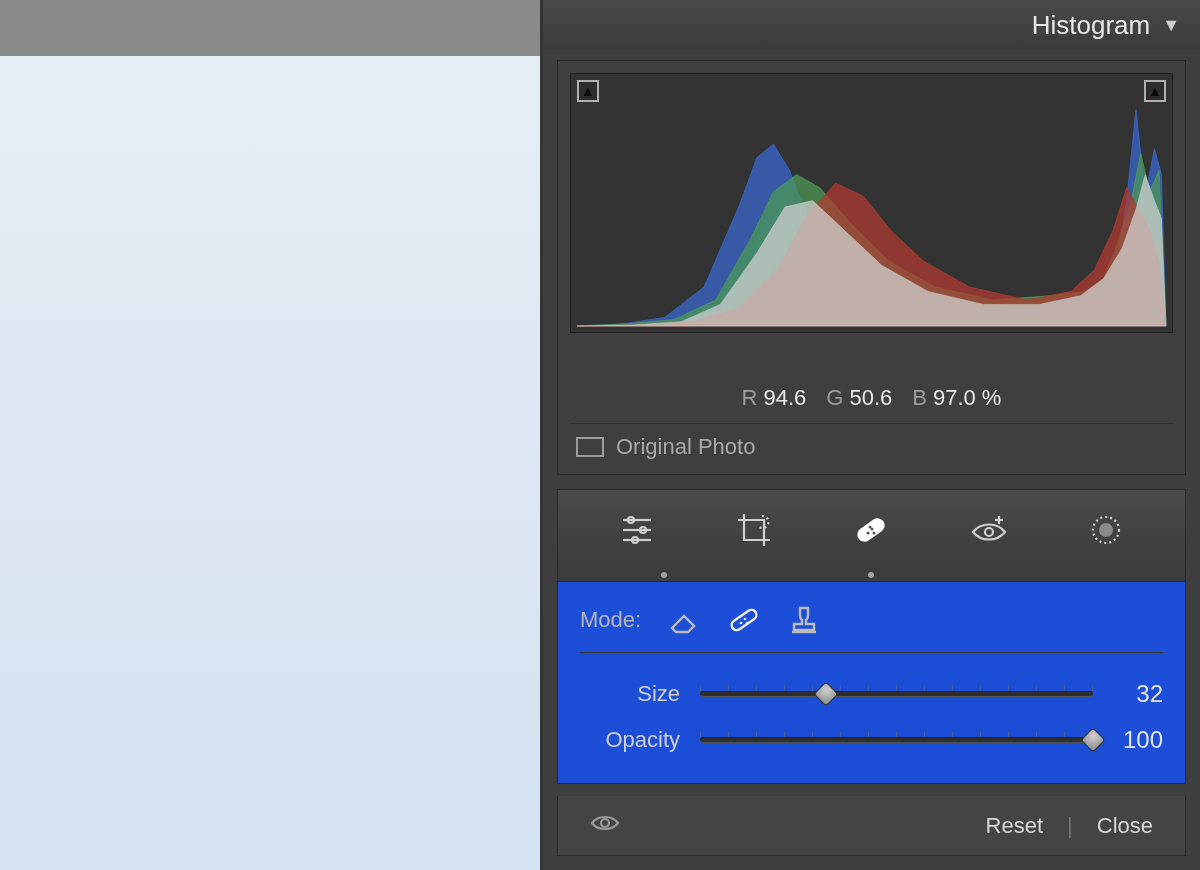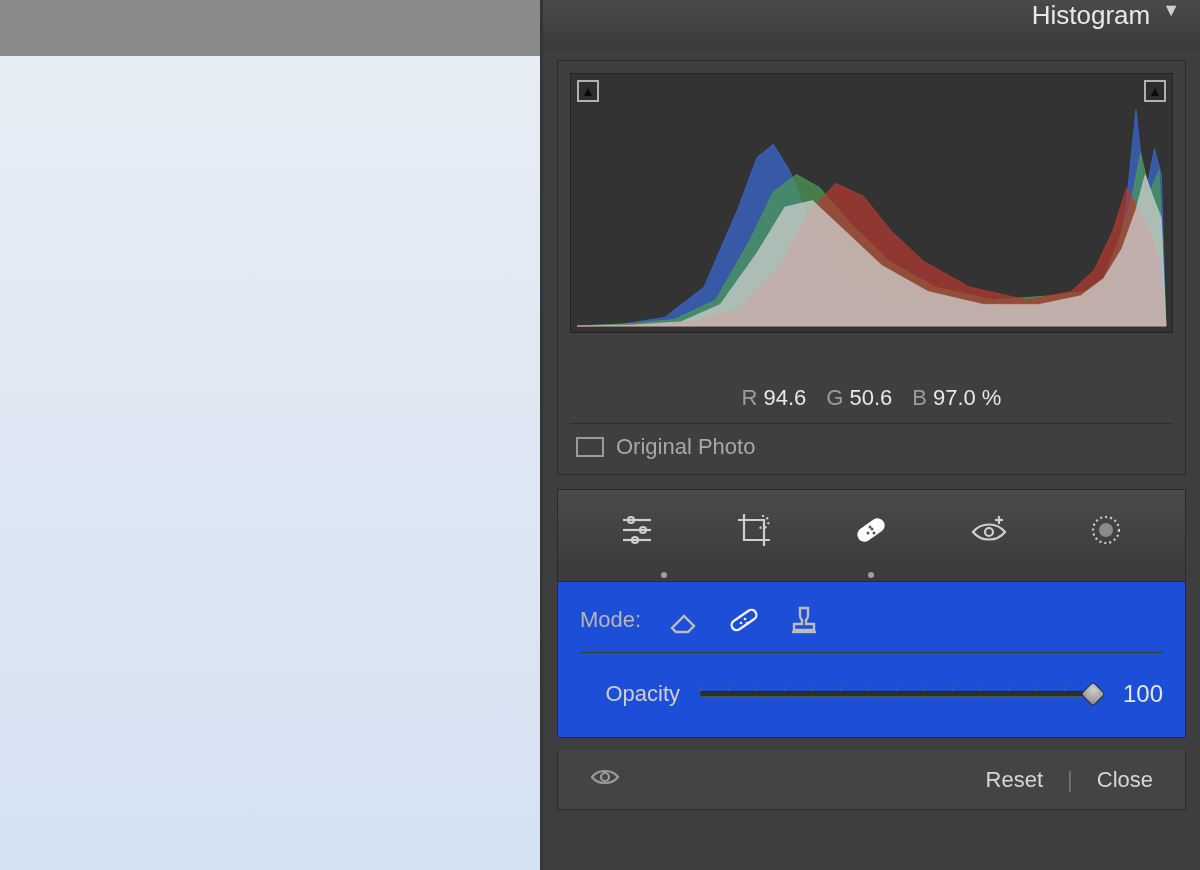--- a/index.html
+++ b/index.html
@@ -9,21 +9,21 @@
   
   .canvas-wrap { width: 540px; height: 870px; display: flex; flex-direction: column; }
   .canvas-topbar { height: 56px; background: #8a8a8a; }
   .canvas-area { flex: 1; background: linear-gradient(180deg, #e7edf5 0%, #dfe8f3 40%, #d5e2f2 100%); }
 
   
   .panel-col { flex: 1; background: #3e3e3e; display: flex; flex-direction: column; border-left: 3px solid #343434; }
 
   
   .section-title-row {
-    height: 50px; display: flex; justify-content: flex-end;
+    height: 50px; display: flex; align-items: center; justify-content: flex-end;
     padding: 0 20px 0 0; color: #e8e8e8; font-size: 26px; font-weight: 300;
     background: linear-gradient(180deg,#4a4a4a,#3a3a3a);
   }
   .section-title-row .tri { margin-left: 12px; font-size: 18px; color: #d0d0d0; }
 
   
   .histo-box {
     margin: 10px 14px 0 14px; padding: 0 0 14px 0;
     border: 1px solid #2a2a2a; background: #3f3f3f;
     display: flex; flex-direction: column;
@@ -232,20 +232,29 @@
         <svg viewBox="0 0 36 36">
             <g class="ico">
               <path d="M14 6 h8 v8 a6 6 0 0 1 -2 4 v4 h8 v6 H8 v-6 h8 v-4 a6 6 0 0 1 -2 -4 Z"></path>
               <line x1="6" y1="30" x2="30" y2="30"></line>
             </g>
           </svg>
       </div>
     </div>
 
     <div id="sliders">
+        <div class="slider-row">
+          <span class="sl-label">Size</span>
+          <div class="slider">
+            <div class="ticks"></div>
+            <div class="track"></div>
+            <div class="thumb" style="left:32%"></div>
+          </div>
+          <span class="sl-val">32</span>
+        </div>
         <div class="slider-row">
           <span class="sl-label">Opacity</span>
           <div class="slider">
             <div class="ticks"></div>
             <div class="track"></div>
             <div class="thumb" style="left:100%"></div>
           </div>
           <span class="sl-val">100</span>
         </div>
       </div>

